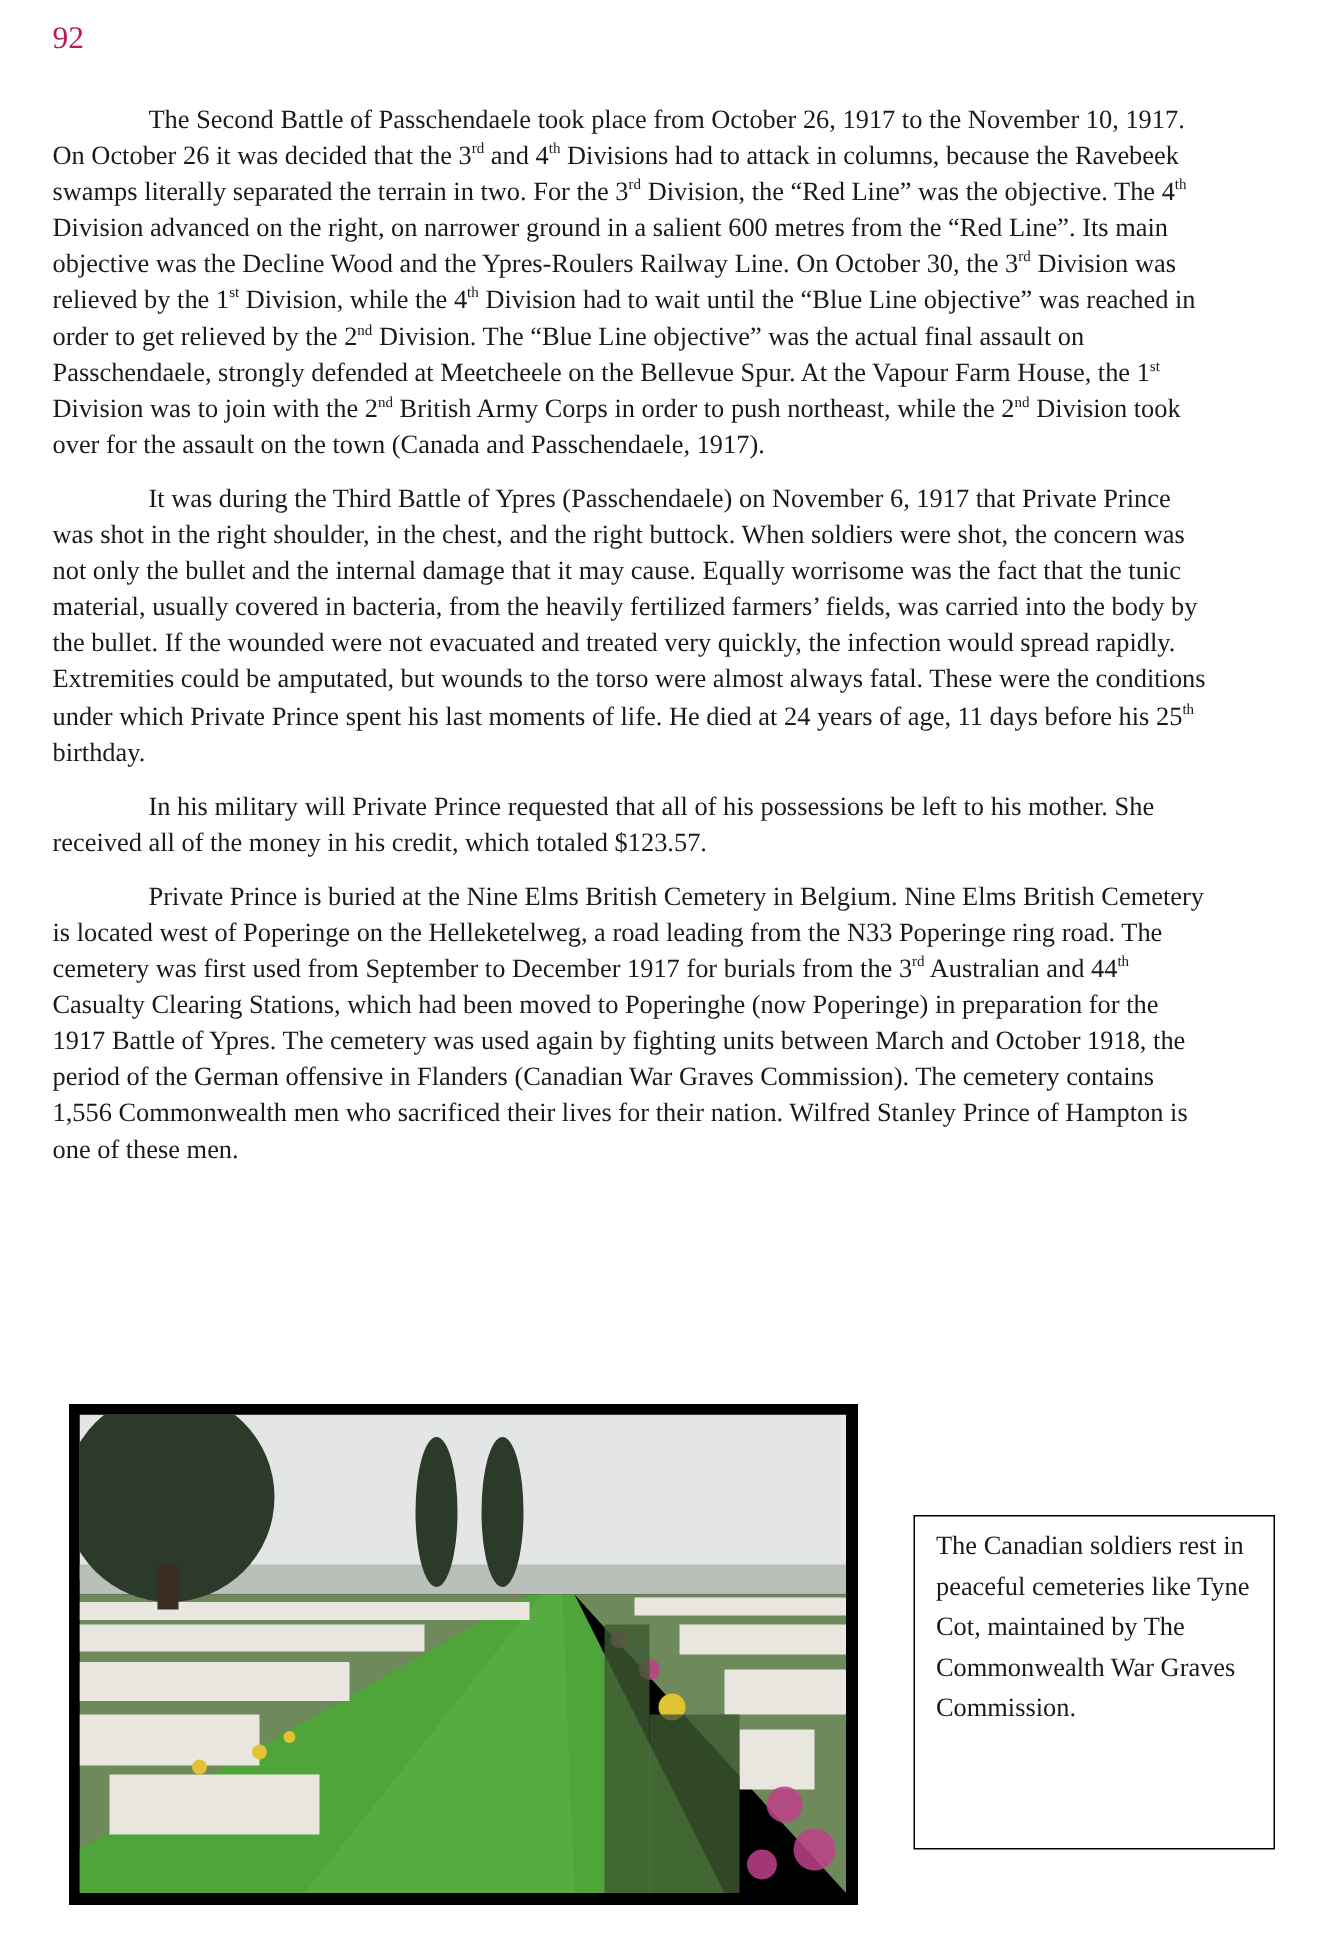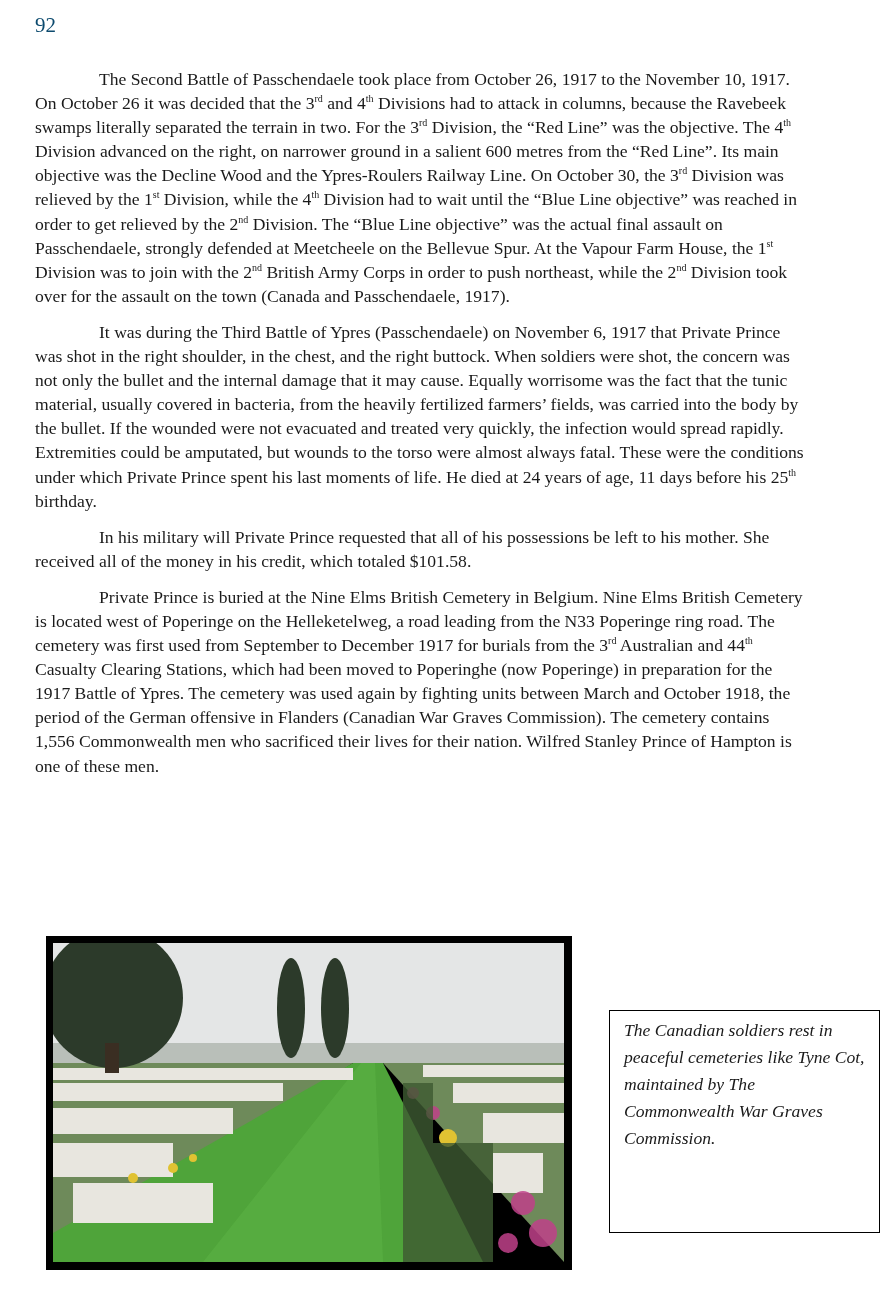--- a/index.html
+++ b/index.html
@@ -1,37 +1,37 @@
 <!DOCTYPE html>
 <html><head>
   <meta charset="utf-8">
   <style>
     html, body { margin: 0; padding: 0; background: #ffffff; }
     body { width: 890px; height: 1305px; position: relative; overflow: hidden;
            font-family: "Liberation Serif", "DejaVu Serif", serif; color: #1a1a1a; }
-    .page-number { position: absolute; left: 35px; top: 13px; font-size: 21px; color: #0c4a6e; }
+    .page-number { position: absolute; left: 35px; top: 13px; font-size: 21px; color: #be185d; }
     .body-text { position: absolute; left: 35px; top: 67px; width: 770px; font-size: 17.6px; line-height: 24.1px; }
     .body-text p { margin: 0 0 12px 0; text-indent: 64px; }
     .body-text sup { font-size: 10px; line-height: 0; vertical-align: 7px; text-align: center; }
     .photo-frame { position: absolute; left: 46px; top: 936px; width: 526px; height: 334px;
                    background: #000; box-sizing: border-box; padding: 7px 8px 8px 7px; }
     .photo { width: 100%; height: 100%; display: block; }
-    .caption-box { position: absolute; left: 609px; top: 1010px; width: 271px; height: 223px;
-                   border: 1px solid #000; box-sizing: border-box; padding: 6px 14px; font-style: italic; }
+    .caption-box { position: absolute; left: 609px; top: 1010px; width: 241px; height: 223px;
+                   border: 1px solid #000; box-sizing: border-box; padding: 6px 14px; }
     .caption-box p { margin: 0; font-size: 17.6px; line-height: 27px; }
   </style>
 </head>
 <body>
 
 <div class="page-number">92</div>
 
 <div class="body-text">
   <p>The Second Battle of Passchendaele took place from October 26, 1917 to the November 10, 1917. On October 26 it was decided that the 3<sup>rd</sup> and 4<sup>th</sup> Divisions had to attack in columns, because the Ravebeek swamps literally separated the terrain in two. For the 3<sup>rd</sup> Division, the “Red Line” was the objective. The 4<sup>th</sup> Division advanced on the right, on narrower ground in a salient 600 metres from the “Red Line”. Its main objective was the Decline Wood and the Ypres-Roulers Railway Line. On October 30, the 3<sup>rd</sup> Division was relieved by the 1<sup>st</sup> Division, while the 4<sup>th</sup> Division had to wait until the “Blue Line objective” was reached in order to get relieved by the 2<sup>nd</sup> Division. The “Blue Line objective” was the actual final assault on Passchendaele, strongly defended at Meetcheele on the Bellevue Spur. At the Vapour Farm House, the 1<sup>st</sup> Division was to join with the 2<sup>nd</sup> British Army Corps in order to push northeast, while the 2<sup>nd</sup> Division took over for the assault on the town (Canada and Passchendaele, 1917).</p>
   <p>It was during the Third Battle of Ypres (Passchendaele) on November 6, 1917 that Private Prince was shot in the right shoulder, in the chest, and the right buttock. When soldiers were shot, the concern was not only the bullet and the internal damage that it may cause. Equally worrisome was the fact that the tunic material, usually covered in bacteria, from the heavily fertilized farmers’ fields, was carried into the body by the bullet. If the wounded were not evacuated and treated very quickly, the infection would spread rapidly. Extremities could be amputated, but wounds to the torso were almost always fatal. These were the conditions under which Private Prince spent his last moments of life. He died at 24 years of age, 11 days before his 25<sup>th</sup> birthday.</p>
-  <p>In his military will Private Prince requested that all of his possessions be left to his mother. She received all of the money in his credit, which totaled $101.58.</p>
+  <p>In his military will Private Prince requested that all of his possessions be left to his mother. She received all of the money in his credit, which totaled $123.57.</p>
   <p>Private Prince is buried at the Nine Elms British Cemetery in Belgium. Nine Elms British Cemetery is located west of Poperinge on the Helleketelweg, a road leading from the N33 Poperinge ring road. The cemetery was first used from September to December 1917 for burials from the 3<sup>rd</sup> Australian and 44<sup>th</sup> Casualty Clearing Stations, which had been moved to Poperinghe (now Poperinge) in preparation for the 1917 Battle of Ypres. The cemetery was used again by fighting units between March and October 1918, the period of the German offensive in Flanders (Canadian War Graves Commission). The cemetery contains 1,556 Commonwealth men who sacrificed their lives for their nation. Wilfred Stanley Prince of Hampton is one of these men.</p>
 </div>
 
 <div class="photo-frame">
   <svg class="photo" viewBox="0 0 511 319" preserveAspectRatio="none">
     <rect x="0" y="0" width="511" height="110" fill="#e4e6e6"></rect>
     <rect x="0" y="100" width="511" height="20" fill="#b9bfb9"></rect>
 
     <polygon points="0,120 300,120 0,319" fill="#6e8a5a"></polygon>
 

